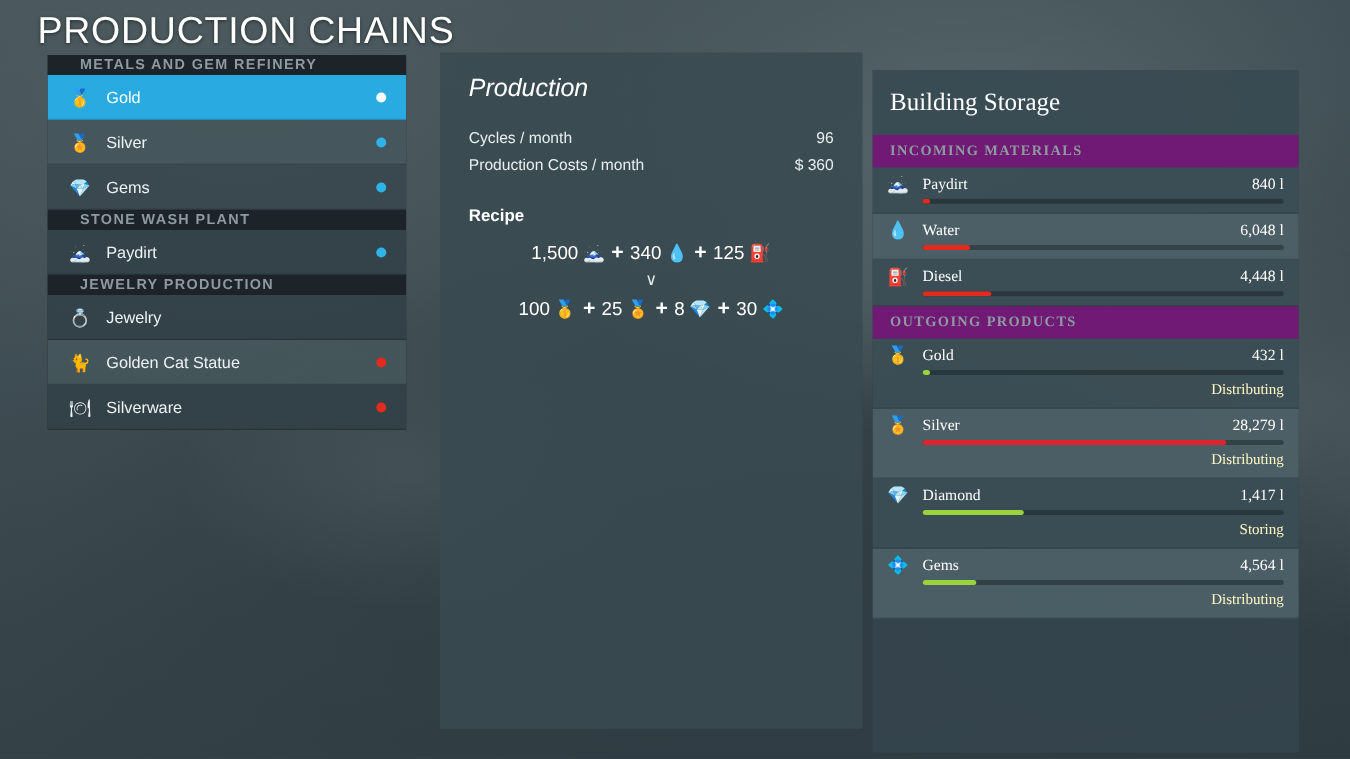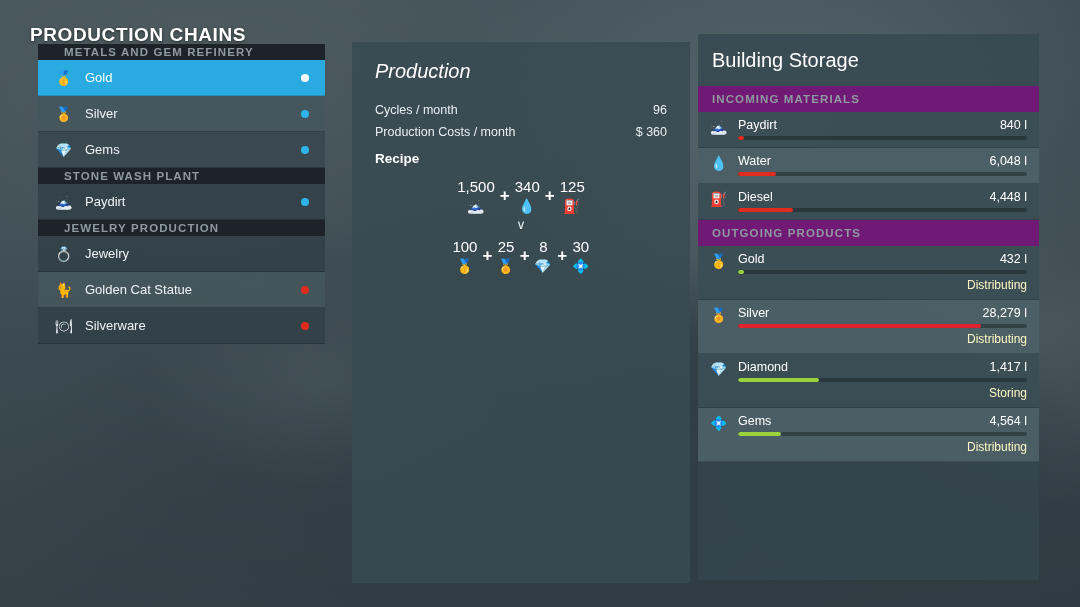--- a/index.html
+++ b/index.html
@@ -32,26 +32,25 @@
       radial-gradient(ellipse 260px 160px at 30% 62%, rgba(120,136,138,.20) 0%, rgba(120,136,138,0) 70%),
       radial-gradient(ellipse 300px 200px at 83% 78%, rgba(40,52,58,.35) 0%, rgba(40,52,58,0) 70%),
       radial-gradient(ellipse 200px 120px at 62% 40%, rgba(110,128,132,.16) 0%, rgba(110,128,132,0) 70%);
   }
 
   
   .page-title {
     position: absolute;
     left: 30px;
     top: 8px;
-    font-size: 19px;
-    font-weight: bold;
+    font-size: 30px;
+    font-weight: normal;
     letter-spacing: .6px;
     color: #ffffff;
     text-shadow: 0 1px 3px rgba(0,0,0,.55);
-    margin-top: 16px;
   }
 
   
   .sidebar {
     position: absolute;
     left: 38px;
     top: 44px;
     width: 287px;
     background: rgba(24,31,35,.55);
     overflow: hidden;
@@ -123,55 +122,56 @@
     display: flex;
     justify-content: space-between;
     align-items: baseline;
     font-size: 12.5px;
     color: #e9eff1;
     margin-bottom: 8px;
   }
   .stat-value { font-weight: normal; }
 
   .recipe-title {
-    margin-top: 12px;
+    margin-top: 26px;
     margin-bottom: 12px;
     font-size: 13.5px;
     font-weight: bold;
     color: #ffffff;
   }
   .recipe-line {
     display: flex;
     align-items: center;
     justify-content: center;
     gap: 5px;
     font-size: 15px;
     color: #ffffff;
     white-space: nowrap;
   }
-  .recipe-item { display: inline-flex; align-items: center; gap: 4px; flex-direction: column; }
+  .recipe-item { display: inline-flex; align-items: center; gap: 4px; }
   .recipe-plus { font-size: 17px; font-weight: bold; }
   .recipe-emoji { font-size: 14px; line-height: 1; }
   .recipe-arrow {
     text-align: center;
     color: #e4eaec;
     font-size: 13px;
     margin: 4px 0 6px 0;
     letter-spacing: 0;
   }
 
   
   .storage-panel {
     position: absolute;
     left: 698px;
-    top: 34px;
+    top: 56px;
     width: 341px;
     height: 546px;
     background: rgba(54,70,77,.88);
     overflow: hidden;
+    font-family: Liberation Serif, serif;
   }
   .storage-title {
     height: 52px;
     display: flex;
     align-items: center;
     padding-left: 14px;
     font-size: 20px;
     color: #ffffff;
     background: rgba(61,79,86,.55);
   }

